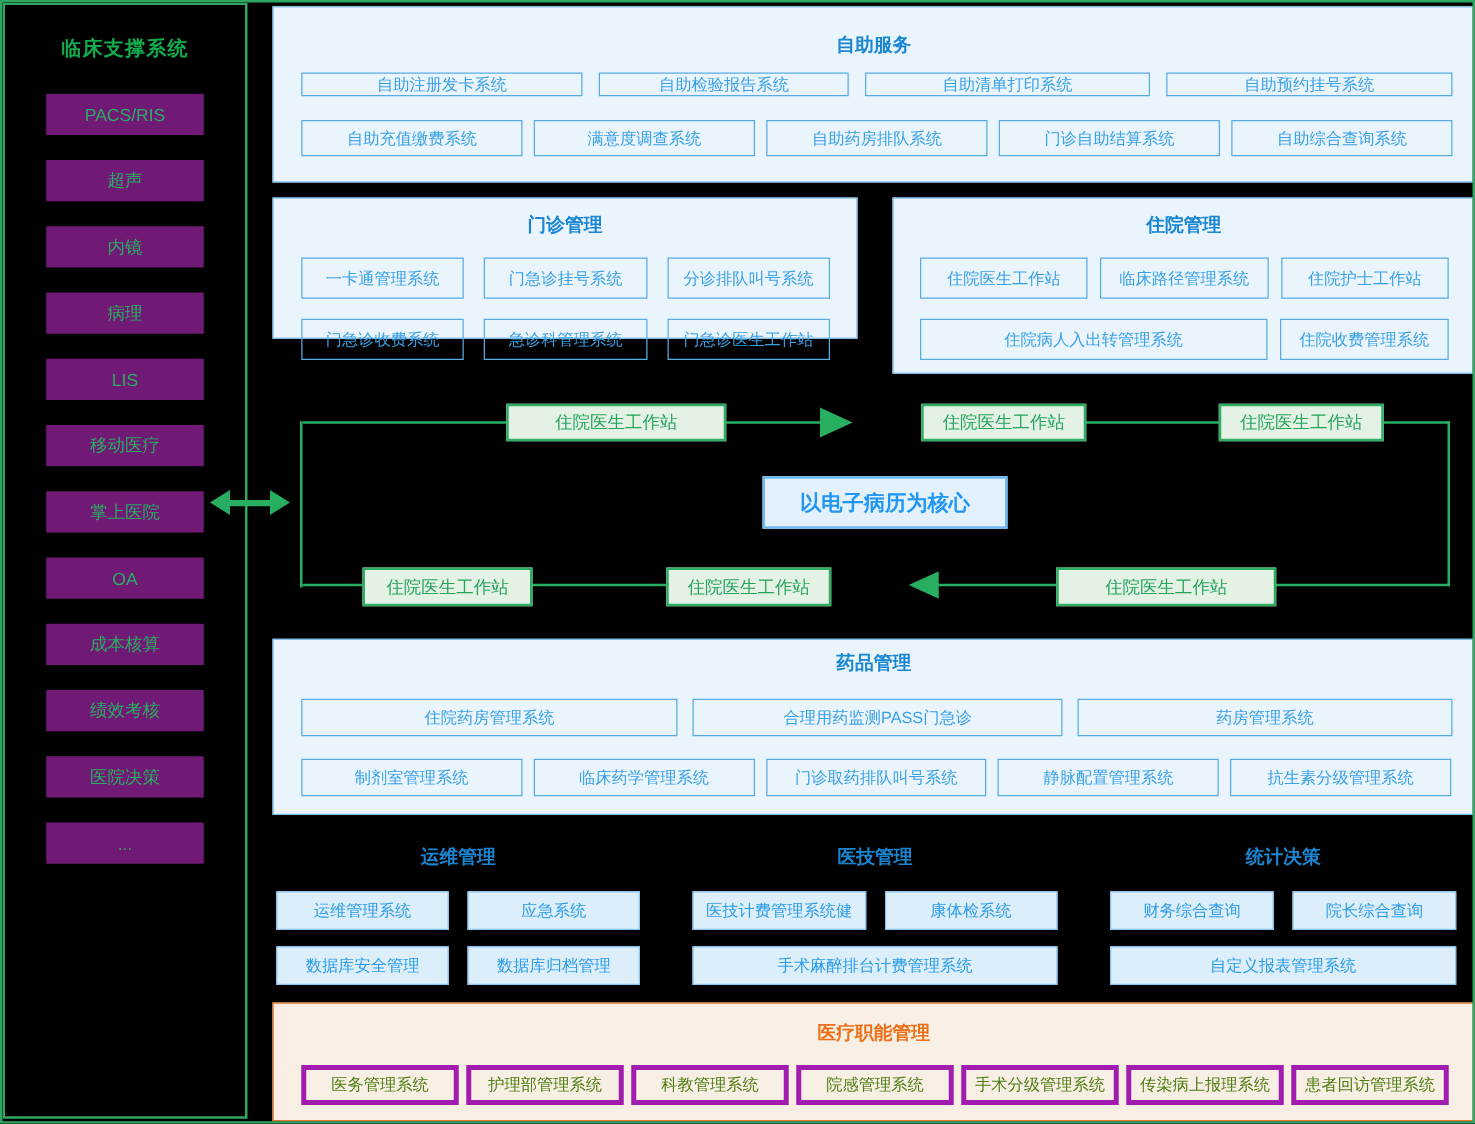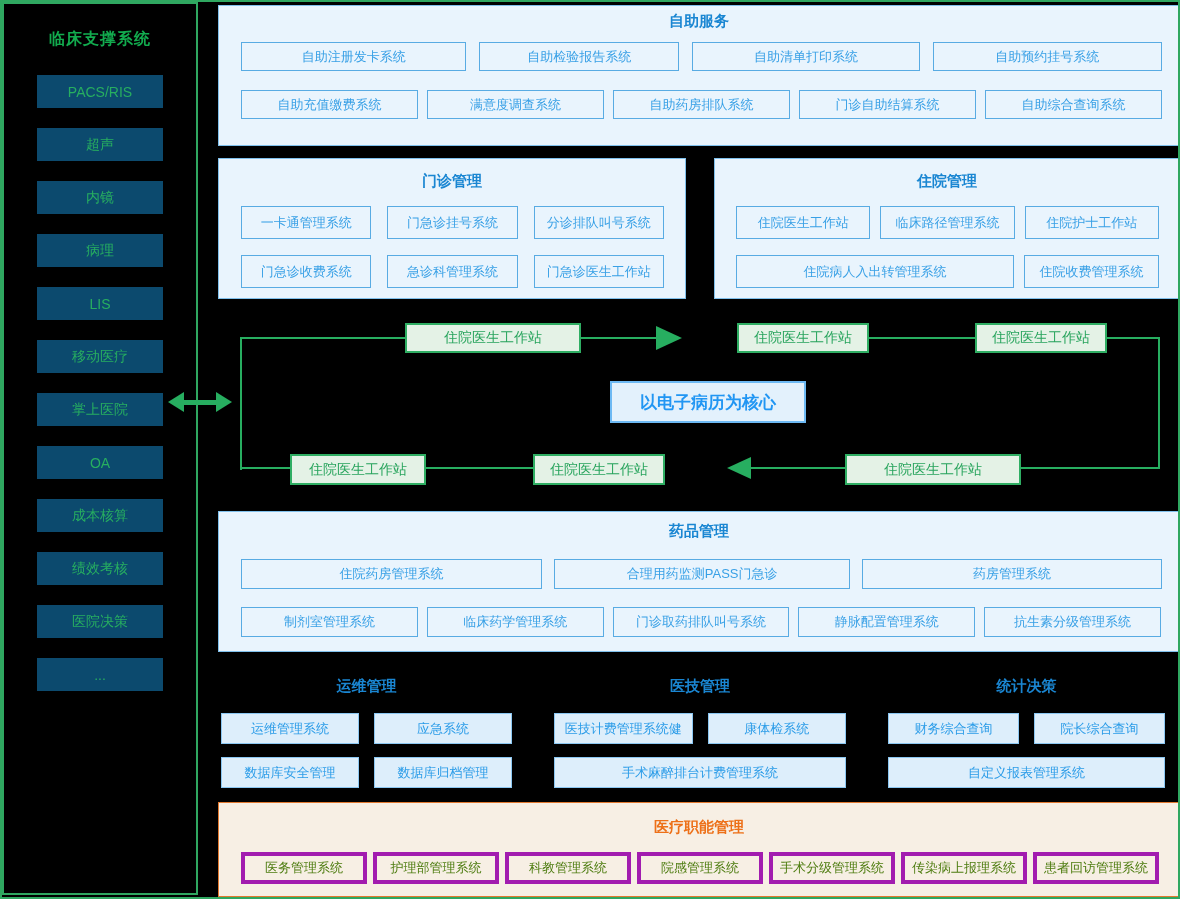--- a/index.html
+++ b/index.html
@@ -12,37 +12,37 @@
   #sidebar {
     position:absolute; left:0; top:0; width:196px; height:893px;
     border:2px solid #2fa760; background:#000; box-sizing:border-box;
   }
   .sb-title {
     height:71px; display:flex; align-items:center; justify-content:center;
     color:#12ab4e; font-weight:bold; font-size:16px; letter-spacing:1px;
   }
   .sb-list { display:flex; flex-direction:column; align-items:center; gap:20px; }
   .sb-item {
-    width:126px; height:33px; background:#0c4a6e; color:#27ae60;
+    width:126px; height:33px; background:#701a75; color:#27ae60;
     font-size:14px; display:flex; align-items:center; justify-content:center;
   }
   
   .bluesec { position:absolute; background:#e9f4fd; border:1px solid #7fc0ec; box-sizing:border-box; }
   .sec-title { text-align:center; color:#1a86d2; font-weight:bold; font-size:15px; height:18px; line-height:18px; }
   .boxrow { display:flex; }
   .bbox {
     border:1px solid #58abe3; color:#38a0e6; font-size:13px;
     display:flex; align-items:center; justify-content:center;
     box-sizing:border-box; white-space:nowrap; overflow:hidden;
   }
   #sec-selfservice { left:216px; top:3px; width:962px; height:141px; }
-  #sec-selfservice .sec-title { margin-top:6px; }
-  #ss-row1 { margin:12px 17px 0 22px; gap:13px; } #ss-row1 .bbox { height:29px; }
+  #sec-selfservice .sec-title { margin-top:22px; }
+  #ss-row1 { margin:12px 17px 0 22px; gap:13px; } #ss-row1 .bbox { height:19px; }
   #ss-row2 { margin:19px 17px 12px 22px; gap:9px; }  #ss-row2 .bbox { height:29px; flex:1; }
-  #sec-outpatient { left:216px; top:156px; width:468px; height:141px; }
+  #sec-outpatient { left:216px; top:156px; width:468px; height:113px; }
   #sec-outpatient .sec-title, #sec-inpatient .sec-title { margin-top:13px; }
   .op-row { margin:16px 21px 0 22px; gap:16px; } .op-row .bbox { height:33px; flex:1; }
   #sec-inpatient { left:712px; top:156px; width:466px; height:141px; }
   .ip-row { margin:16px 20px 0 21px; gap:10px; } .ip-row .bbox { height:33px; flex:1; }
   #ip-row2 .bbox.wide { flex:2.074; }
   #sec-pharmacy { left:216px; top:509px; width:962px; height:141px; }
   #sec-pharmacy .sec-title { margin-top:10px; }
   #ph-row1 { margin:19px 17px 0 22px; gap:12px; } #ph-row1 .bbox { height:30px; }
   #ph-row2 { margin:18px 18px 0 22px; gap:9px; }  #ph-row2 .bbox { height:30px; flex:1; }
   

